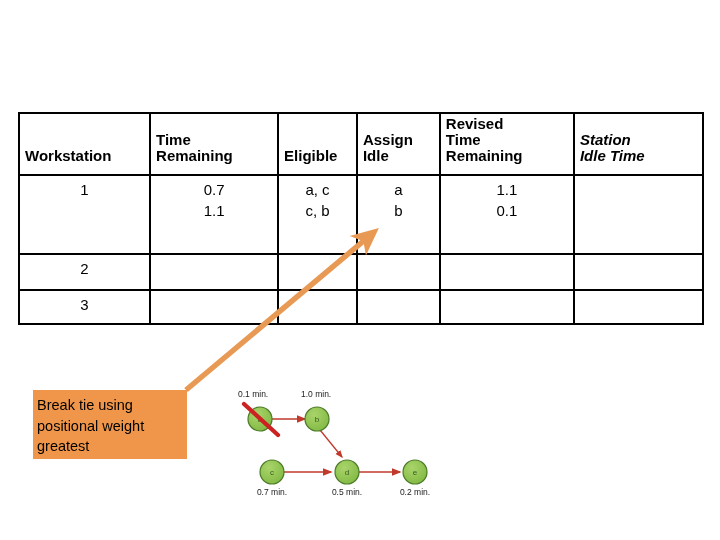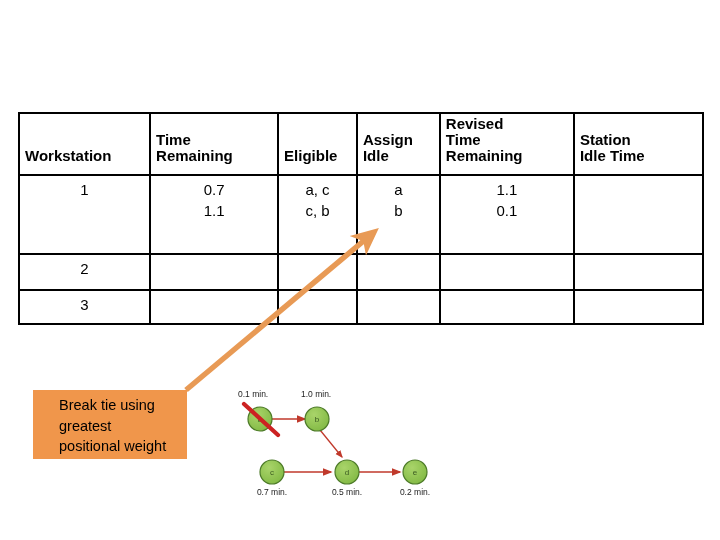--- a/index.html
+++ b/index.html
@@ -47,21 +47,21 @@
     padding: 2px 4px 10px 5px;
     line-height: 1.07;
     height: 62px;
     box-sizing: border-box;
   }
   .col-ws   { width: 128px; }
   .col-tr   { width: 125px; }
   .col-el   { width: 77px;  }
   .col-at   { width: 81px; border-radius: 29px;  }
   .col-rtr  { width: 131px; }
-  .col-sit  { width: 126px; }
+  .col-sit  { width: 126px; font-style: italic; }
 
   #balance-table tbody td {
     padding: 3px 5px 0 5px;
     line-height: 1.42;
     vertical-align: top;
   }
   .cell-center { text-align: center; }
   .cell-left   { text-align: center; }
   .row-1 td { height: 74px; }
   .row-2 td { height: 31px; }
@@ -70,21 +70,21 @@
 
   
   #callout-box {
     position: absolute;
     left: 33px;
     top: 390px;
     width: 154px;
     height: 69px;
     background: #F0964B;
     box-sizing: border-box;
-    padding: 5px 6px 0 26px;
+    padding: 5px 6px 0 4px;
     font-size: 14.5px;
     line-height: 1.42;
     color: #000000;
   }
   #callout-box .c-line { display: block; white-space: nowrap; }
 
   
   #arrow-layer {
     position: absolute;
     left: 0; top: 0;
@@ -218,22 +218,22 @@
     <defs>
       <marker id="arrowhead-orange" markerWidth="5" markerHeight="5" refX="3.6" refY="2.5" orient="auto" markerUnits="strokeWidth">
         <path d="M0,0.2 L5,2.5 L0,4.8 L1.3,2.5 Z" fill="#E89A55"></path>
       </marker>
     </defs>
     <line x1="186" y1="390" x2="373" y2="233" stroke="#E89A55" stroke-width="5.5" marker-end="url(#arrowhead-orange)"></line>
   </svg>
 
   <div id="callout-box">
     <span class="c-line">Break tie using</span>
+    <span class="c-line">positional weight</span>
     <span class="c-line">greatest</span>
-    <span class="c-line">positional weight</span>
   </div>
 
   <div id="precedence-diagram">
     <svg viewBox="0 0 228 124" width="228" height="124">
       <defs>
         <marker id="arrowhead-red" markerWidth="6" markerHeight="6" refX="5" refY="3" orient="auto" markerUnits="strokeWidth">
           <path d="M0,0.6 L6,3 L0,5.4 Z" fill="#C0392B"></path>
         </marker>
         <radialGradient id="nodeGrad" cx="38%" cy="32%" r="72%">
           <stop offset="0%" stop-color="#A9D46A"></stop>

